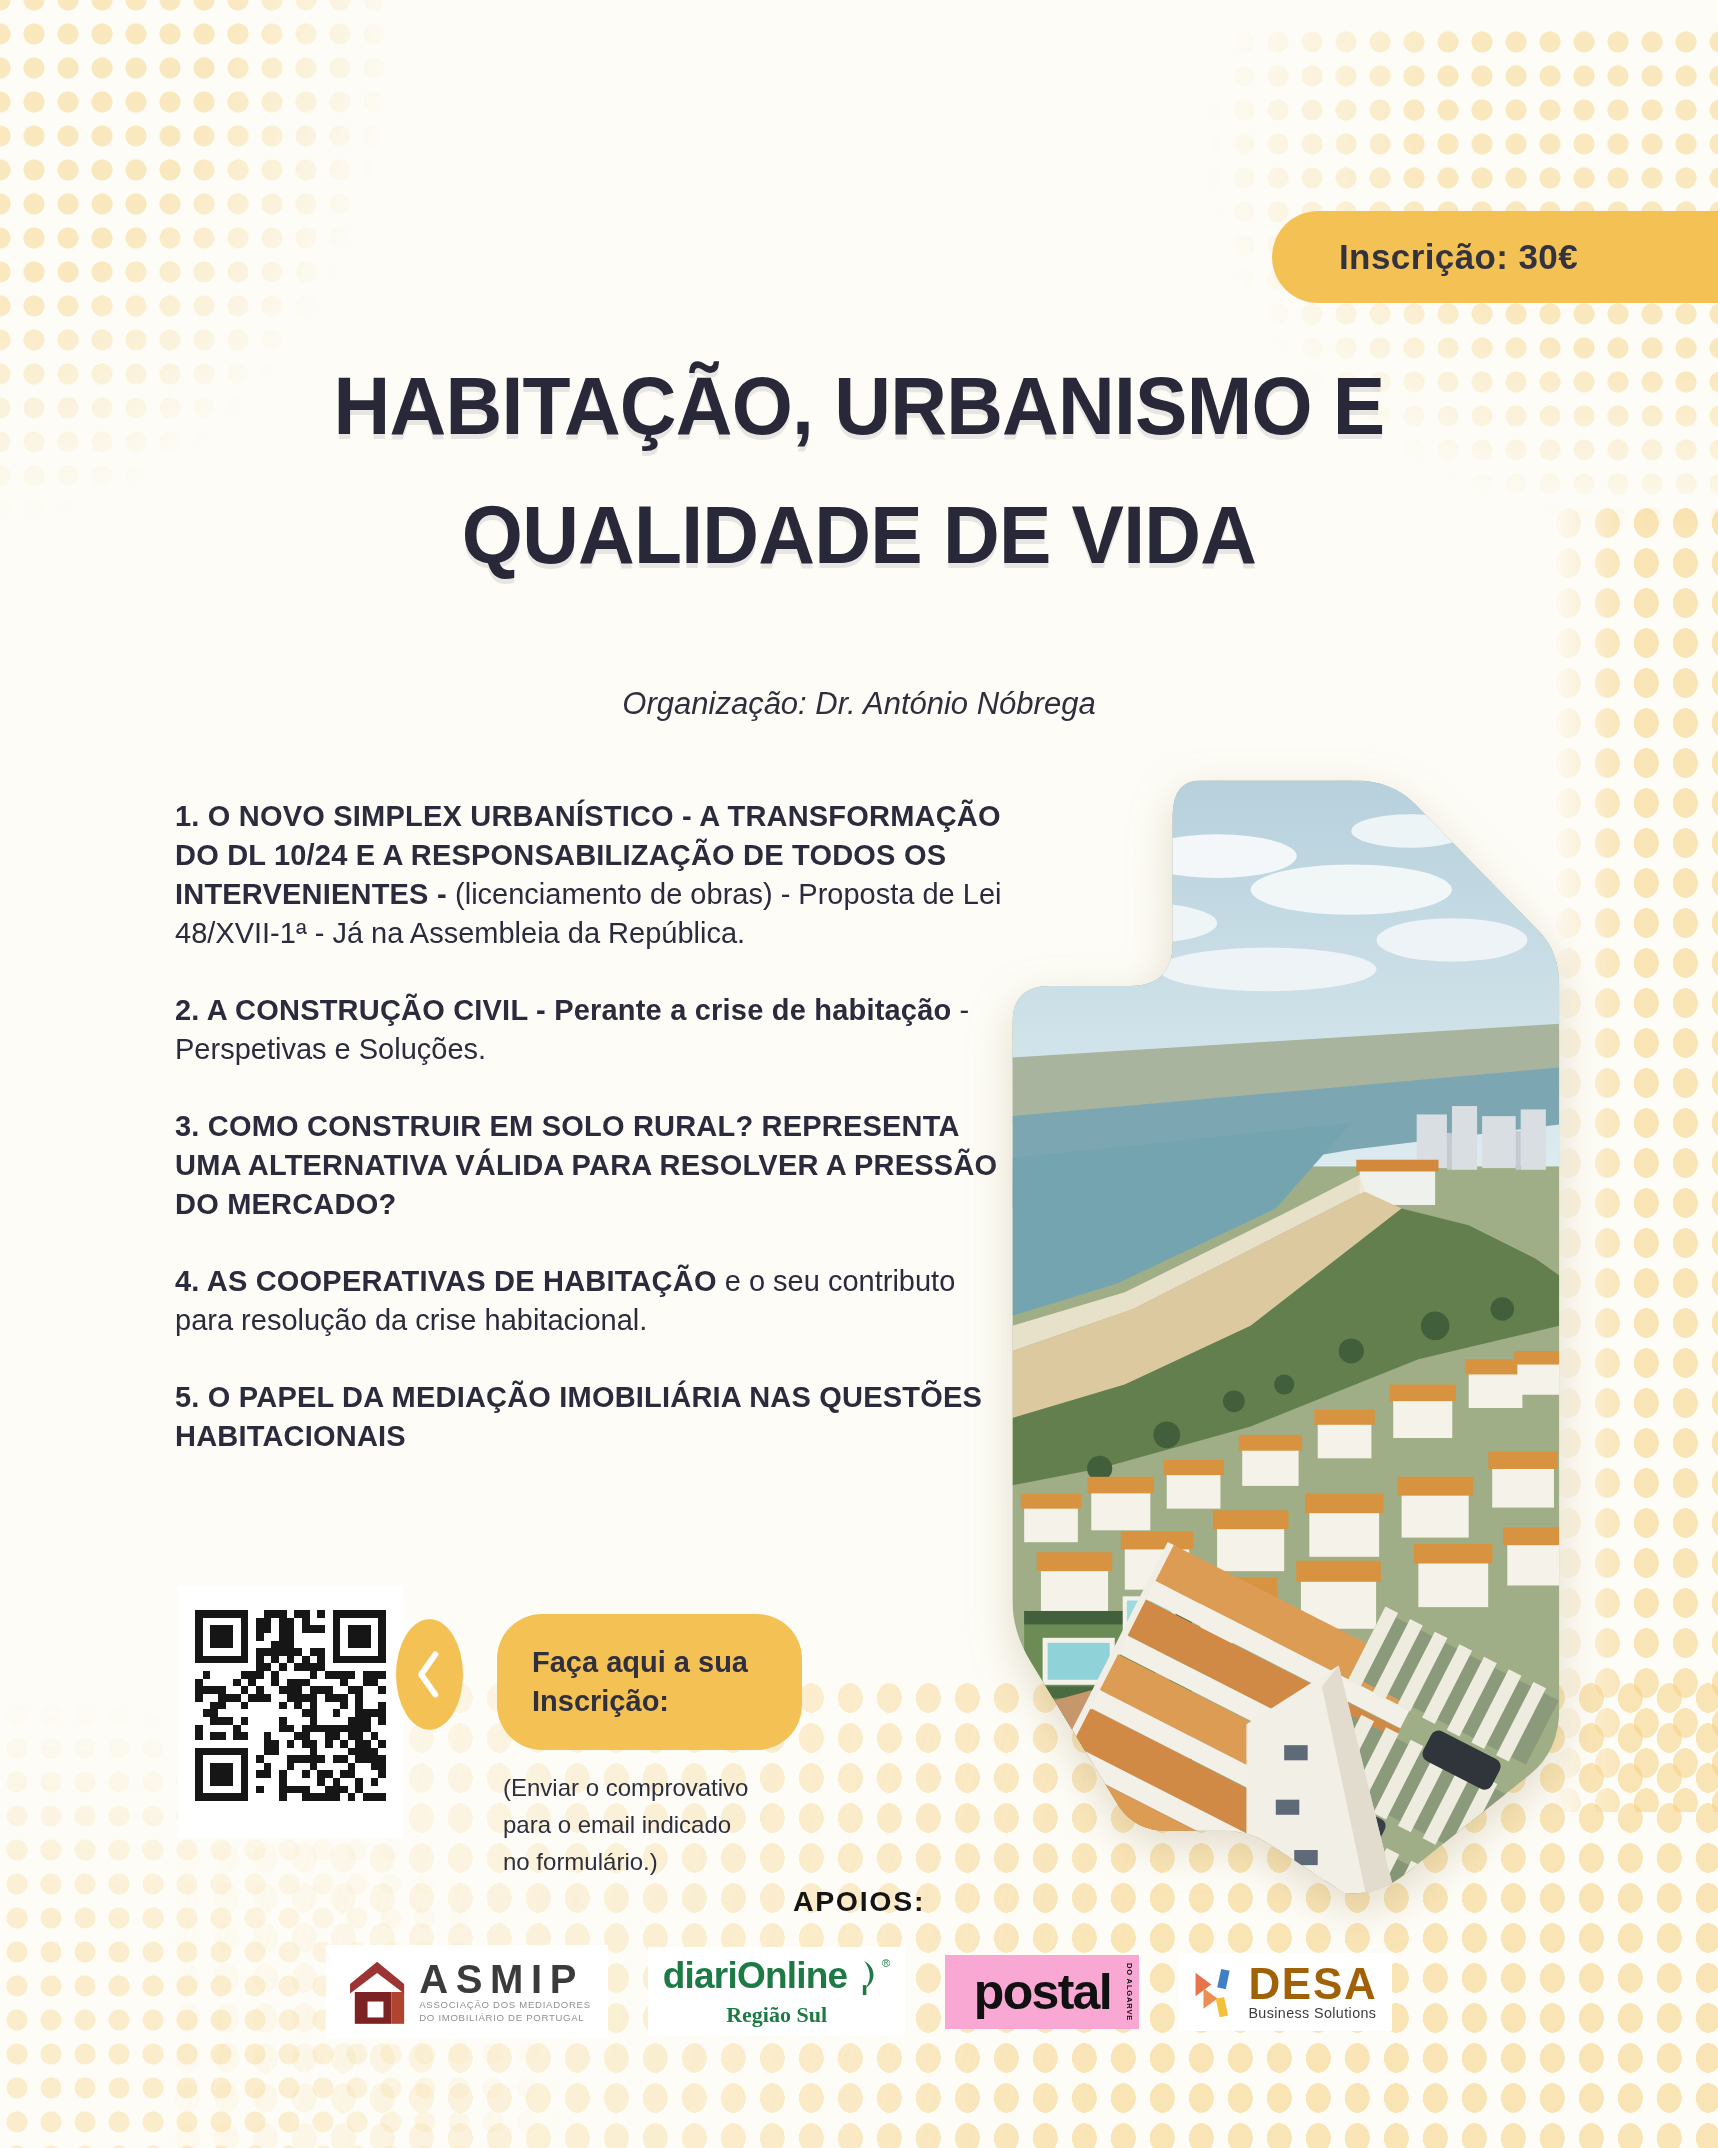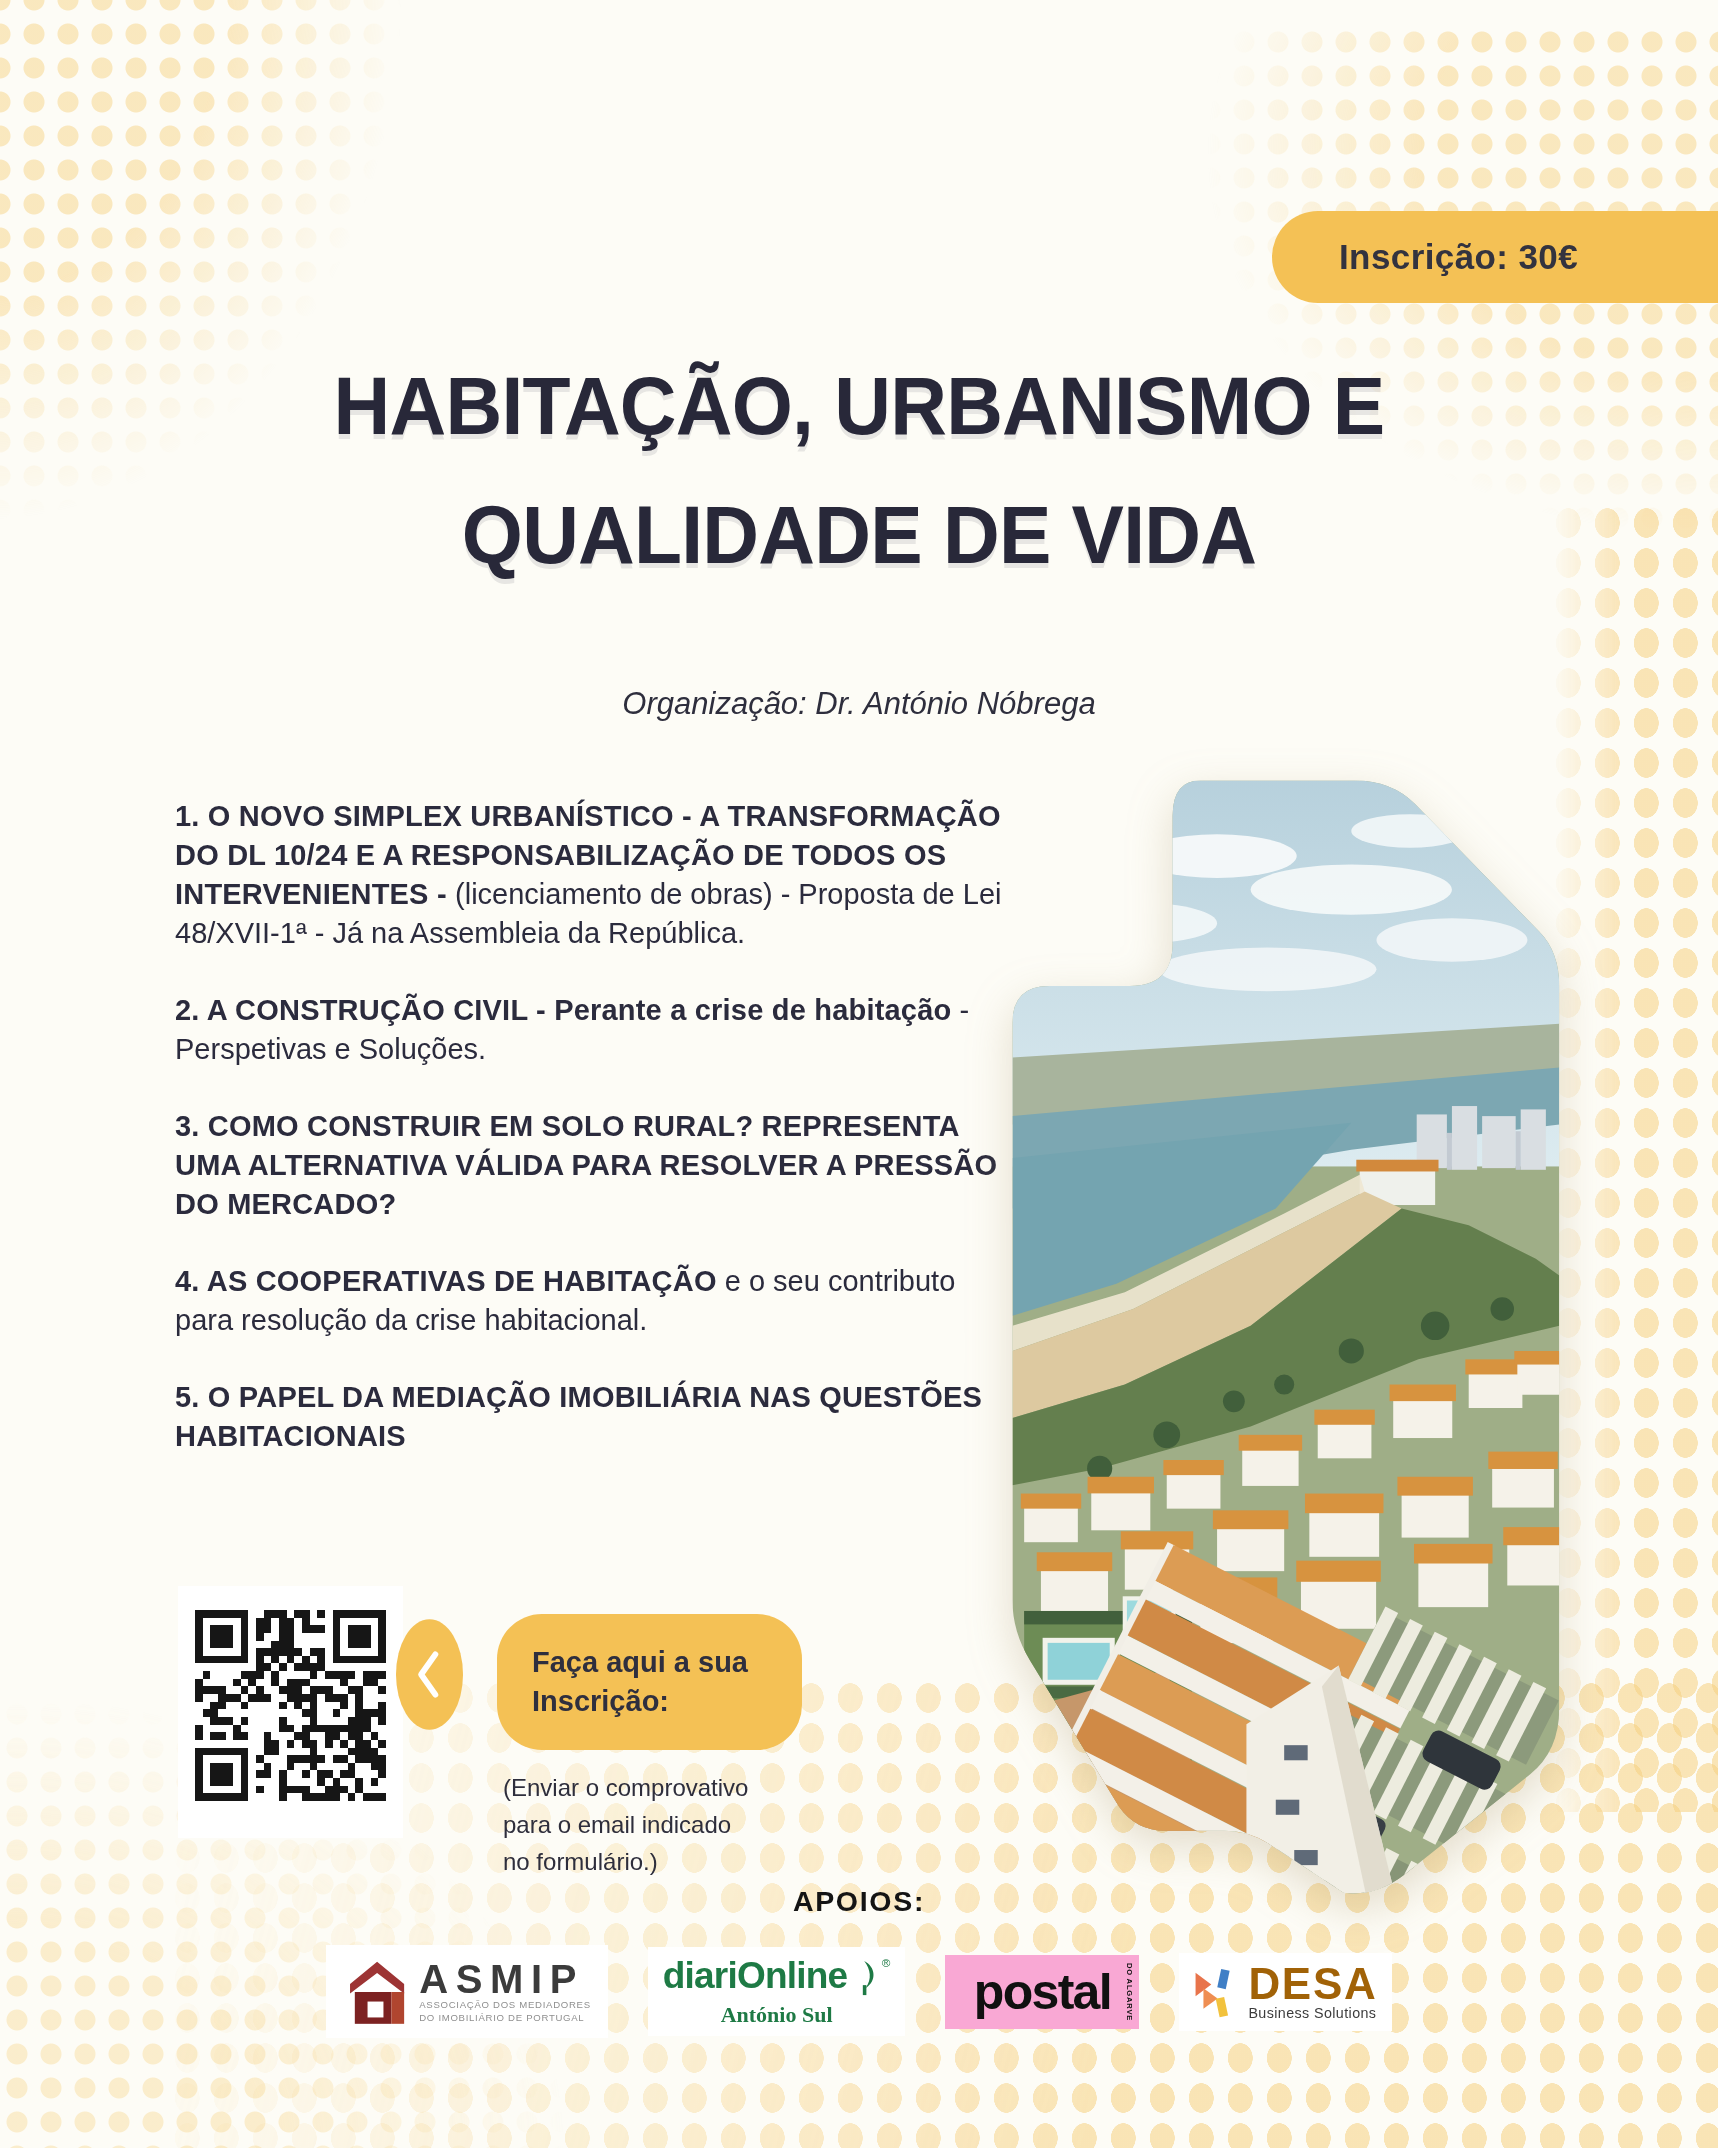--- a/index.html
+++ b/index.html
@@ -593,21 +593,21 @@
 
     <div class="spcard sp-diario">
       <div class="diario-row">
         <span class="diario-name">diariOnline</span>
         <svg width="28.5" height="42" viewBox="0 0 40 52">
           <path d="M20 2 C36 10 38 30 22 40 C31 27 29 14 20 2 Z" fill="#1e7a45"></path>
           <rect x="18" y="36" width="5" height="14" fill="#1e7a45"></rect>
         </svg>
         <span class="diario-reg">®</span>
       </div>
-      <div class="diario-sub">António Sul</div>
+      <div class="diario-sub">Região Sul</div>
     </div>
 
     <div class="spcard sp-postal">
       <span class="postal-name">postal</span>
       <span class="postal-sub">DO ALGARVE</span>
     </div>
 
     <div class="spcard sp-desa">
       <svg width="44" height="57" viewBox="0 0 56 72">
         <path d="M2 12 L22 27 L2 42 Z" fill="#e8744b"></path>

